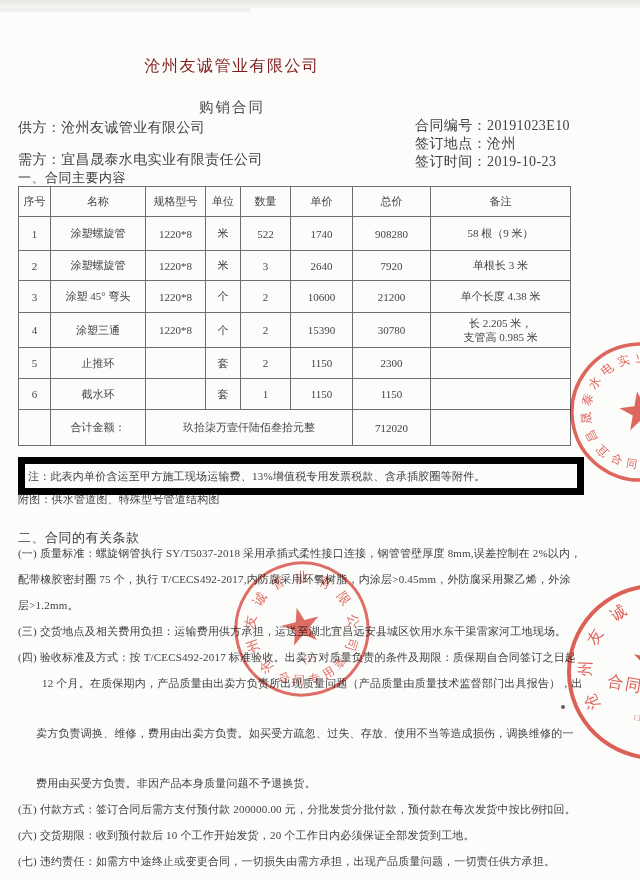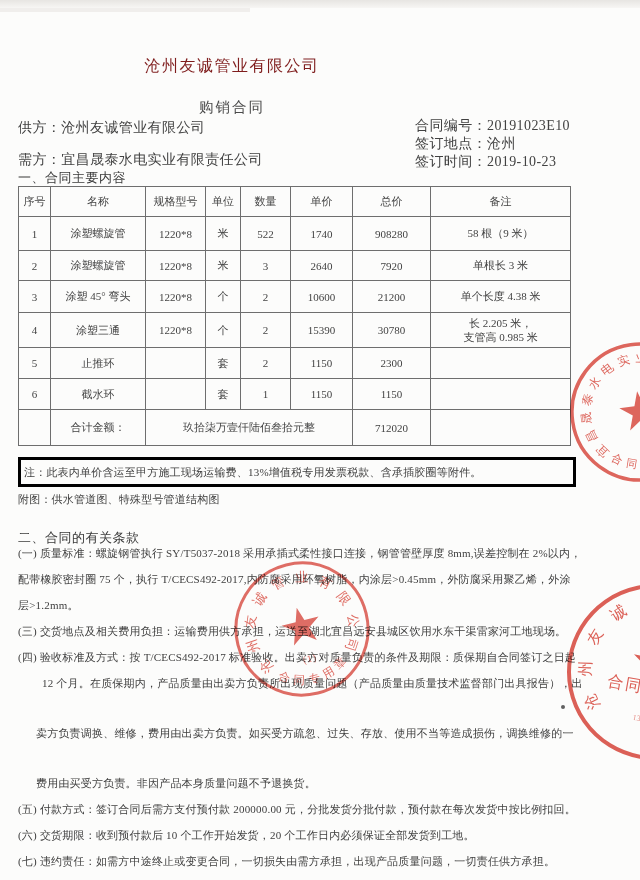--- a/index.html
+++ b/index.html
@@ -12,21 +12,21 @@
   .title{left:0;top:56px;width:464px;text-align:center;font-size:16px;letter-spacing:1.5px;color:#7f1d1d;}
   .subtitle{left:0;top:98px;width:464px;text-align:center;font-size:14.5px;letter-spacing:2px;color:#4a4a4a;}
   .meta{font-size:14px;letter-spacing:.4px;color:#414141;}
   .heading{font-size:13px;color:#3a3a3a;letter-spacing:.5px;}
   table.items{position:absolute;left:18px;top:186px;border-collapse:collapse;table-layout:fixed;
               font-size:11px;color:#434343;}
   table.items td,table.items th{border:1px solid #6e6e6e;text-align:center;vertical-align:middle;
               padding:0;font-weight:normal;overflow:hidden;white-space:nowrap;}
   table.items{border:1px solid #555;}
   .remark2line{line-height:14px;}
-  .notebox{left:18px;top:457px;width:549px;height:24px;border:3px solid #000000;
+  .notebox{left:18px;top:457px;width:549px;height:24px;border:7px solid #000000;
            font-size:11px;line-height:24px;padding-left:3px;letter-spacing:.2px;color:#3e3e3e;
            white-space:nowrap;overflow:hidden;}
   .bodyline{font-size:11px;letter-spacing:.2px;color:#3e3e3e;}
   .clauses{left:18px;top:540px;width:590px;}
   .cl{height:26px;line-height:26px;font-size:11px;letter-spacing:.2px;color:#3e3e3e;white-space:nowrap;}
   .cl.ind24{padding-left:24px;}
   .cl.ind18{padding-left:18px;margin-top:24px;}
   .stamp{position:absolute;mix-blend-mode:multiply;opacity:.82;}
   .stamp text{fill:currentColor;font-family:"Liberation Serif","DejaVu Serif",serif;}
   .ink-dot{position:absolute;left:561px;top:705px;width:4px;height:4px;border-radius:50%;

